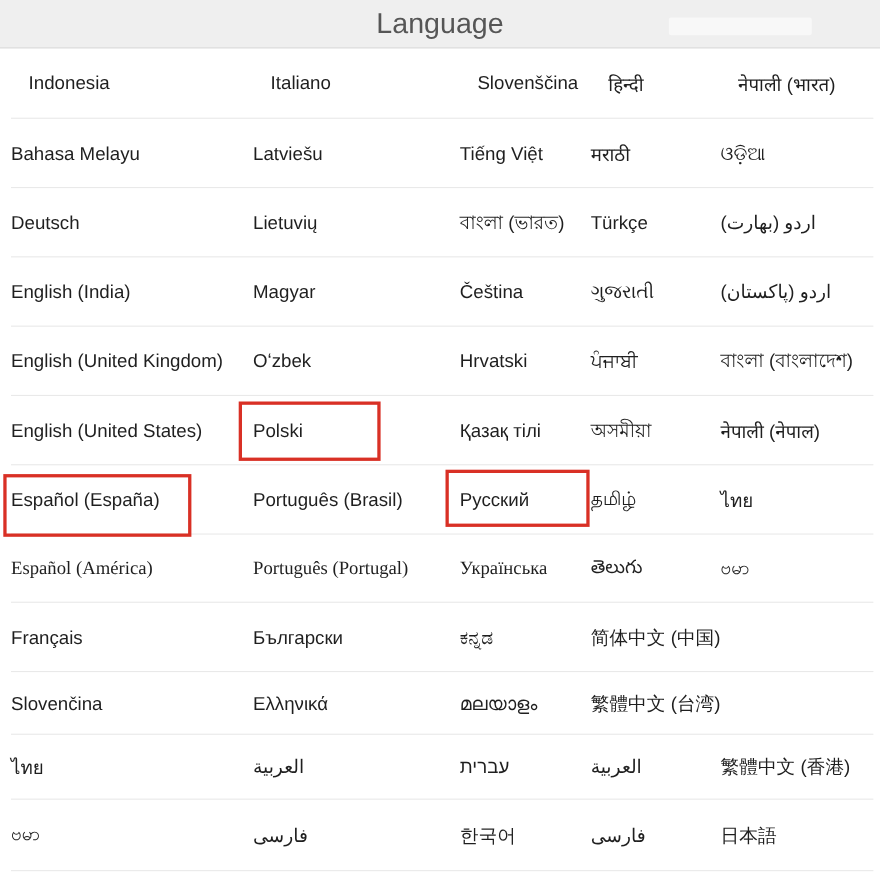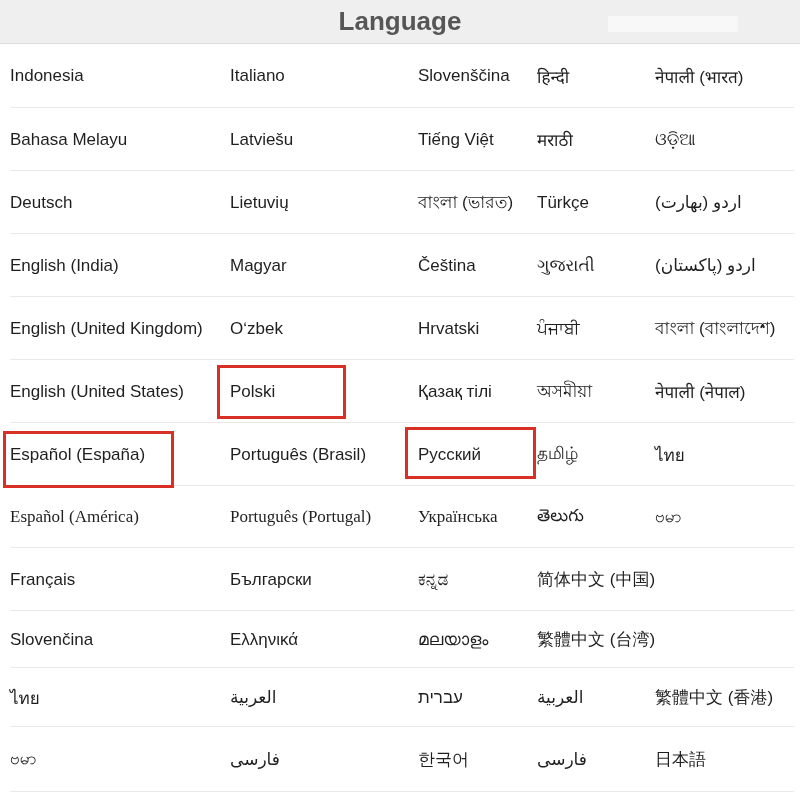--- a/index.html
+++ b/index.html
@@ -15,38 +15,38 @@
     position:relative;
     height:43px;
     background:#efefef;
     border-bottom:1px solid #dcdcdc;
   }
   #header .title{
     display:block;
     text-align:center;
     line-height:43px;
     font-size:26px;
-    font-weight:bold;
+    font-weight:normal;
     color:#565656;
   }
   #header .glare{
     position:absolute;
     left:608px;top:16px;width:130px;height:16px;
     background:rgba(255,255,255,0.55);
     border-radius:2px;
   }
   
   #grid{width:800px;}
   .row{
     position:relative;
     display:grid;
     grid-template-columns:220px 188px 119px 118px 155px;
     height:63px;
   }
-  .row:nth-child(1){height:64px;}
+  .row:nth-child(1){height:64px;padding-left:16px;}
   .row:nth-child(8){height:62px;font-family:Liberation Serif, serif;}
   .row:nth-child(10){height:57px;}
   .row:nth-child(11){height:59px;}
   .row:nth-child(12){height:65px;}
   .row::after{
     content:"";
     position:absolute;
     left:10px;right:6px;bottom:0;
     height:1px;background:#e9e9e9;
   }

